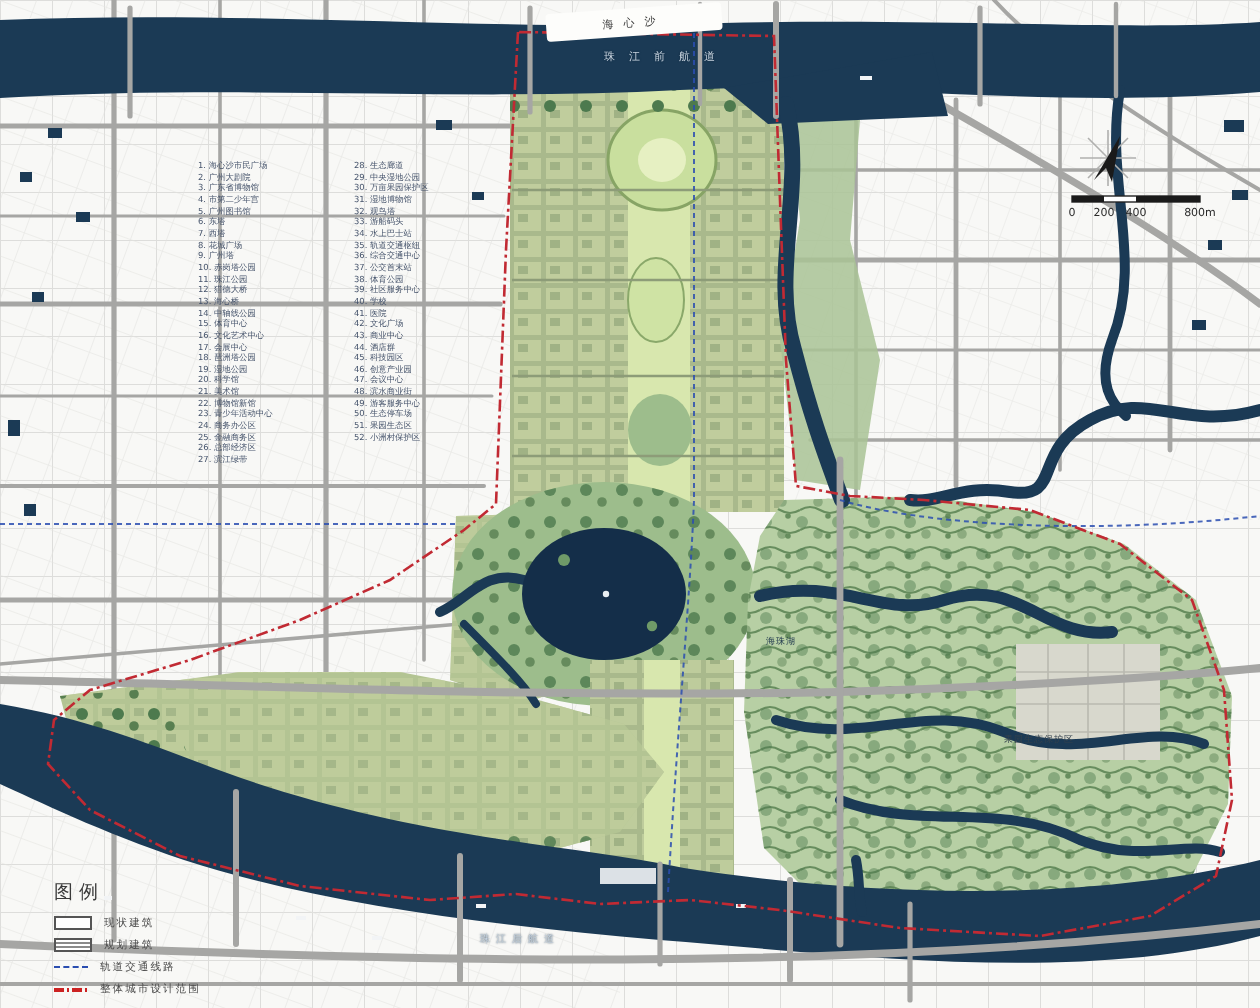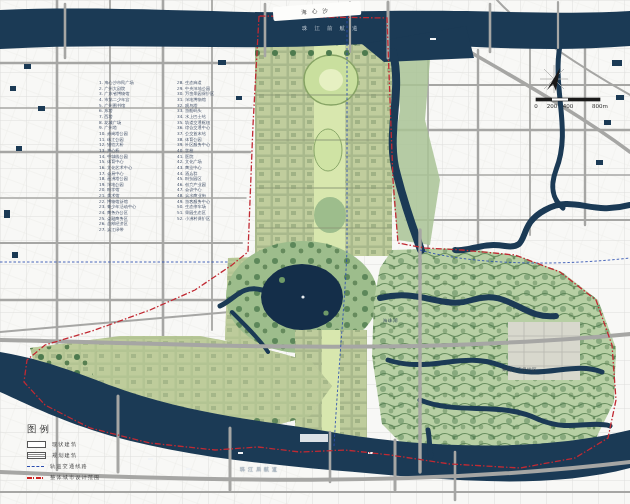--- a/index.html
+++ b/index.html
@@ -12,21 +12,21 @@
   .lm-col{width:73px;}
   .lm-item{font-size:4.2px;line-height:5.65px;color:#45536b;white-space:nowrap;}
   
   .island{left:273px;top:4px;width:88px;height:14px;background:#fdfdfb;border-radius:2px;
           transform:rotate(-4deg);display:flex;align-items:center;justify-content:center;
           font-size:5.5px;letter-spacing:5px;color:#3a3a3a;}
   .river-label{color:#c8d4e0;font-size:5.5px;letter-spacing:7px;text-shadow:0 0 1px #12293d;}
   .river-label.rear{font-size:5px;letter-spacing:3px;}
   .tiny-label{font-size:4.5px;color:#33414d;letter-spacing:0.5px;}
   
-  .legend{left:27px;top:423px;width:120px;}
+  .legend{left:27px;top:440px;width:120px;}
   .legend-title{font-family:"DejaVu Serif",serif;font-size:9.5px;letter-spacing:3px;color:#3a3a3a;}
   .legend-row{display:flex;align-items:center;margin-top:5.2px;height:6px;}
   .legend-label{font-size:5.3px;color:#4a4a4a;margin-left:6px;letter-spacing:1px;white-space:nowrap;}
   .sw{width:17px;height:5px;flex:0 0 auto;}
   .sw-planned{background:#fff;border:0.8px solid #555;}
   .sw-existing{border:0.8px solid #555;
        background:repeating-linear-gradient(180deg,#fff 0 1px,#8a8a8a 1px 2px);}
   .sw-rail{height:0;border-top:1.6px dashed #2a4db0;}
   .sw-boundary{height:2px;
        background:repeating-linear-gradient(90deg,#c22 0 5px,rgba(0,0,0,0) 5px 6.5px,#c22 6.5px 7.5px,rgba(0,0,0,0) 7.5px 9px);}

